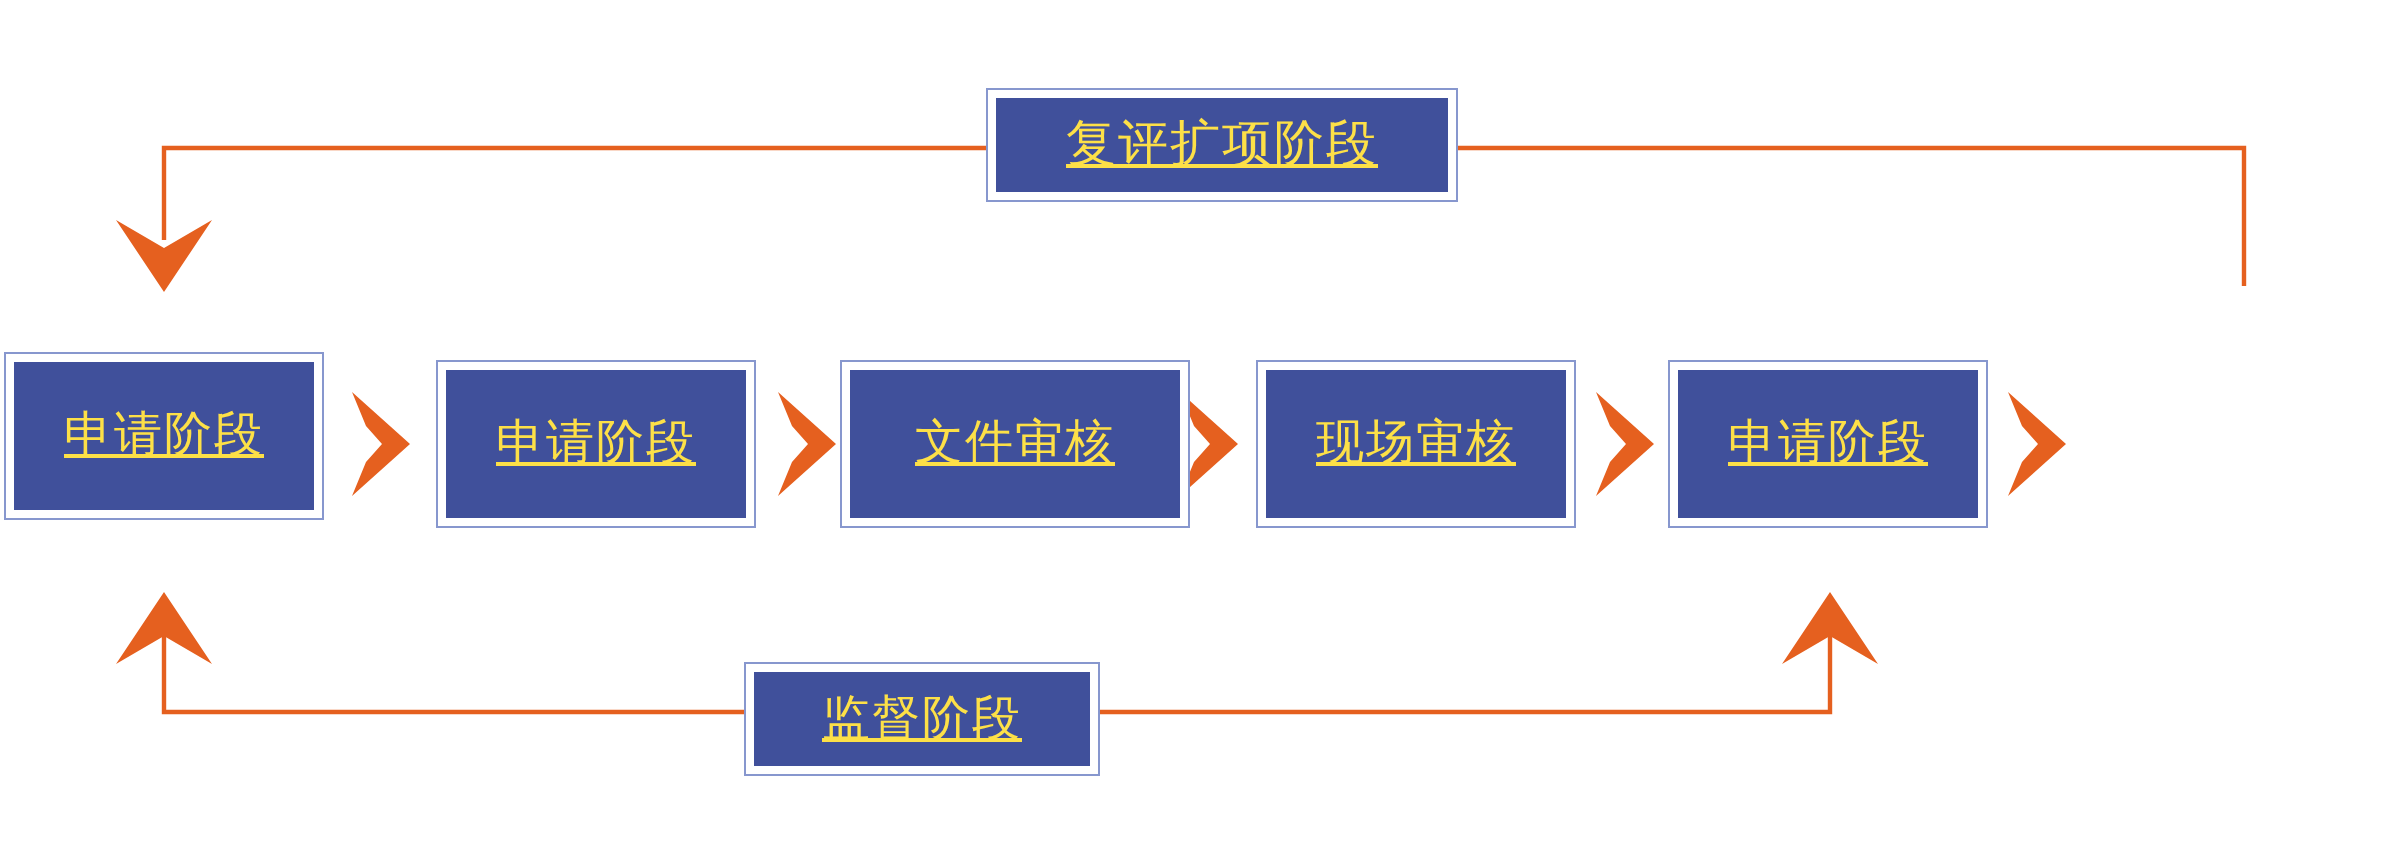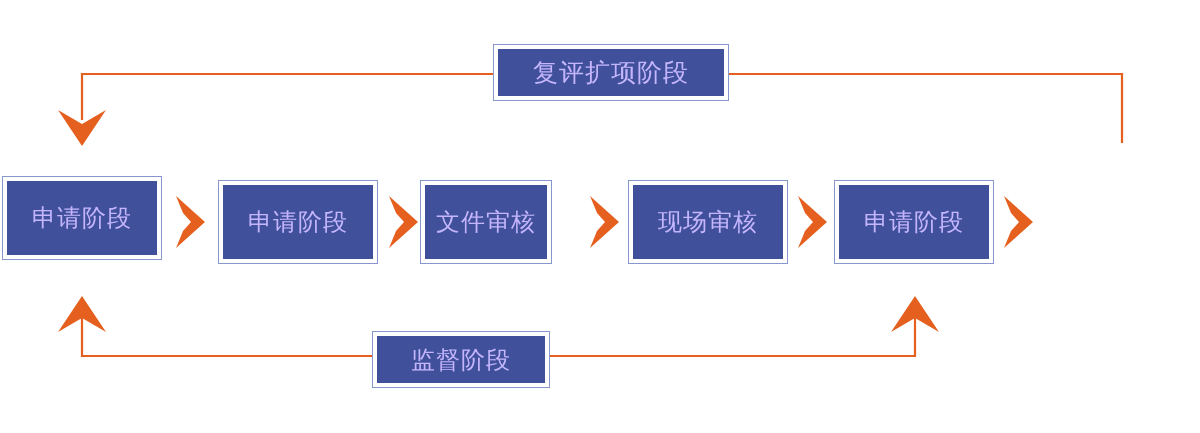--- a/index.html
+++ b/index.html
@@ -28,26 +28,27 @@
   .pbox .inner {
     width: 100%;
     height: 100%;
     box-sizing: border-box;
     background: #40509B;
     display: flex;
     align-items: center;
     justify-content: center;
   }
   .pbox .label {
-    color: #c4b5fd;
+    color: #fde047;
     font-size: 24px;
     letter-spacing: 1px;
     line-height: 1;
     white-space: nowrap;
     font-family: "Liberation Sans", "DejaVu Sans", sans-serif;
+    text-decoration: underline;
   }
   .pbox.wide .label { font-size: 25px; }
 
   
   #connectors {
     position: absolute;
     left: 0;
     top: 0;
     width: 1200px;
     height: 433px;
@@ -109,21 +110,21 @@
       <span class="label">申请阶段</span>
     </div>
   </div>
 
   <div class="pbox" style="left:218px; top:180px; width:160px; height:84px;">
     <div class="inner">
       <span class="label">申请阶段</span>
     </div>
   </div>
 
-  <div class="pbox" style="left:420px; top:180px; width:132px; height:84px;">
+  <div class="pbox" style="left:420px; top:180px; width:175px; height:84px;">
     <div class="inner">
       <span class="label">文件审核</span>
     </div>
   </div>
 
   <div class="pbox" style="left:628px; top:180px; width:160px; height:84px;">
     <div class="inner">
       <span class="label">现场审核</span>
     </div>
   </div>

